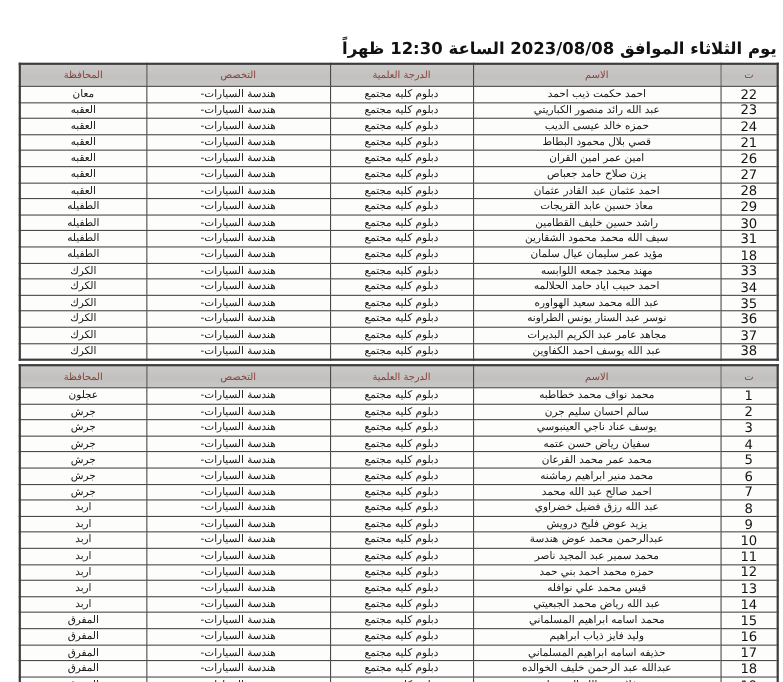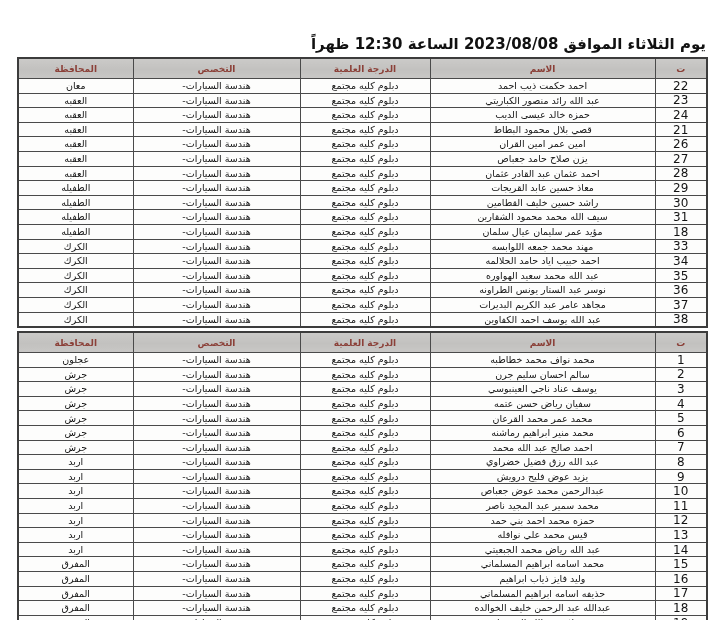--- a/index.html
+++ b/index.html
@@ -39,21 +39,21 @@
     text-align: center;
     vertical-align: middle;
     overflow: hidden;
     white-space: nowrap;
     padding: 0 2px;
   }
   table.roster th {
     background: linear-gradient(180deg, #cbcac8 0%, #c2c1bf 55%, #c8c7c5 100%);
     color: #8b4038;
     font-size: 9px;
-    font-weight: bold;
+    font-weight: normal;
     height: 19px;
   }
   table.roster td {
     color: #141414;
     font-size: 9.5px;
     height: 13.6px;
     line-height: 1;
     background: #fdfdfc;
   }
   table.roster td:first-child {
@@ -293,21 +293,21 @@
         </tr>
         <tr>
           <td>9</td>
           <td>يزيد عوض فليح درويش</td>
           <td>دبلوم كليه مجتمع</td>
           <td>هندسة السيارات-</td>
           <td>اربد</td>
         </tr>
         <tr>
           <td>10</td>
-          <td>عبدالرحمن محمد عوض جعباص</td>
+          <td>عبدالرحمن محمد عوض هندسة</td>
           <td>دبلوم كليه مجتمع</td>
           <td>هندسة السيارات-</td>
           <td>اربد</td>
         </tr>
         <tr>
           <td>11</td>
           <td>محمد سمير عبد المجيد ناصر</td>
           <td>دبلوم كليه مجتمع</td>
           <td>هندسة السيارات-</td>
           <td>اربد</td>

